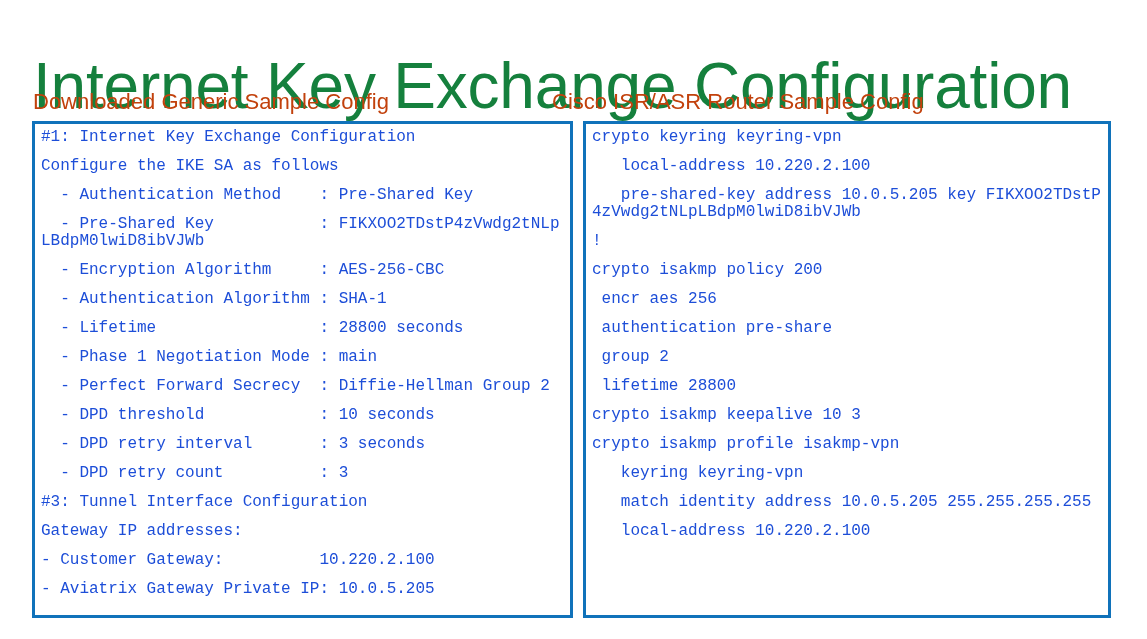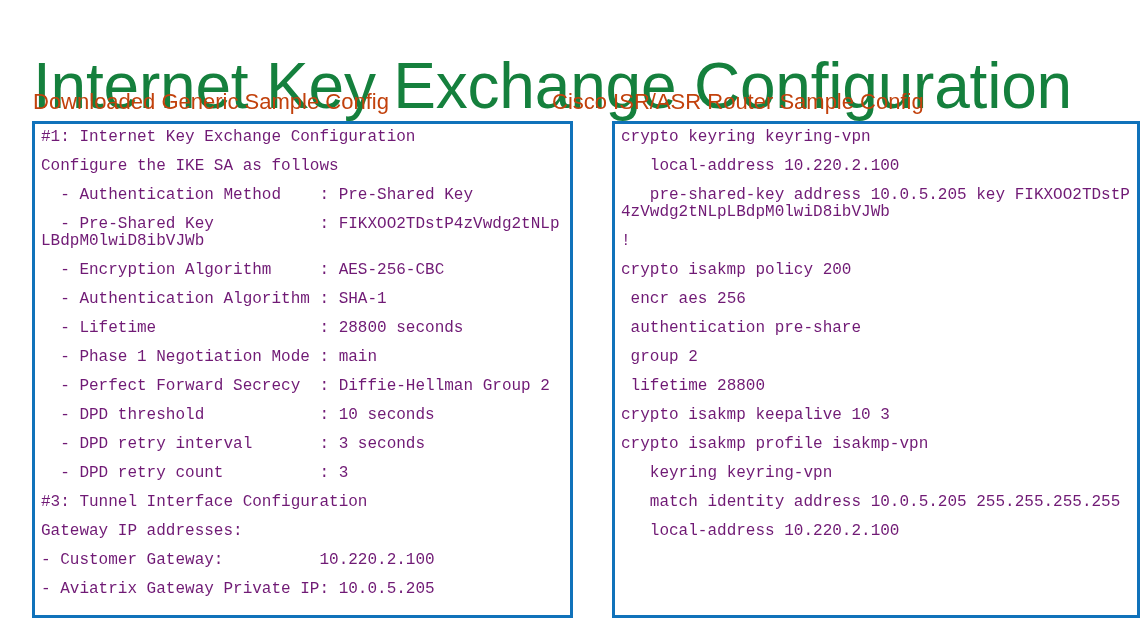--- a/index.html
+++ b/index.html
@@ -50,27 +50,27 @@
   .code-panel {
     position: absolute;
     top: 121px;
     height: 497px;
     border: 3px solid #1072BA;
     background: #ffffff;
     padding: 5px 6px 4px 6px;
     overflow: hidden;
   }
   #panel-left  { left: 32px;  width: 541px; }
-  #panel-right { left: 612px; width: 528px; }
+  #panel-right { left: 583px; width: 528px; }
 
   .code-block {
     font-family: "Liberation Mono", "DejaVu Sans Mono", monospace;
     font-size: 16px;
     line-height: 16px;
-    color: #701a75;
+    color: #1d4ed8;
     white-space: pre-wrap;
     word-break: break-all;
     overflow-wrap: anywhere;
     margin: 0;
   }
   
   .code-line {
     display: block;
     margin: 0;
     padding: 0;

